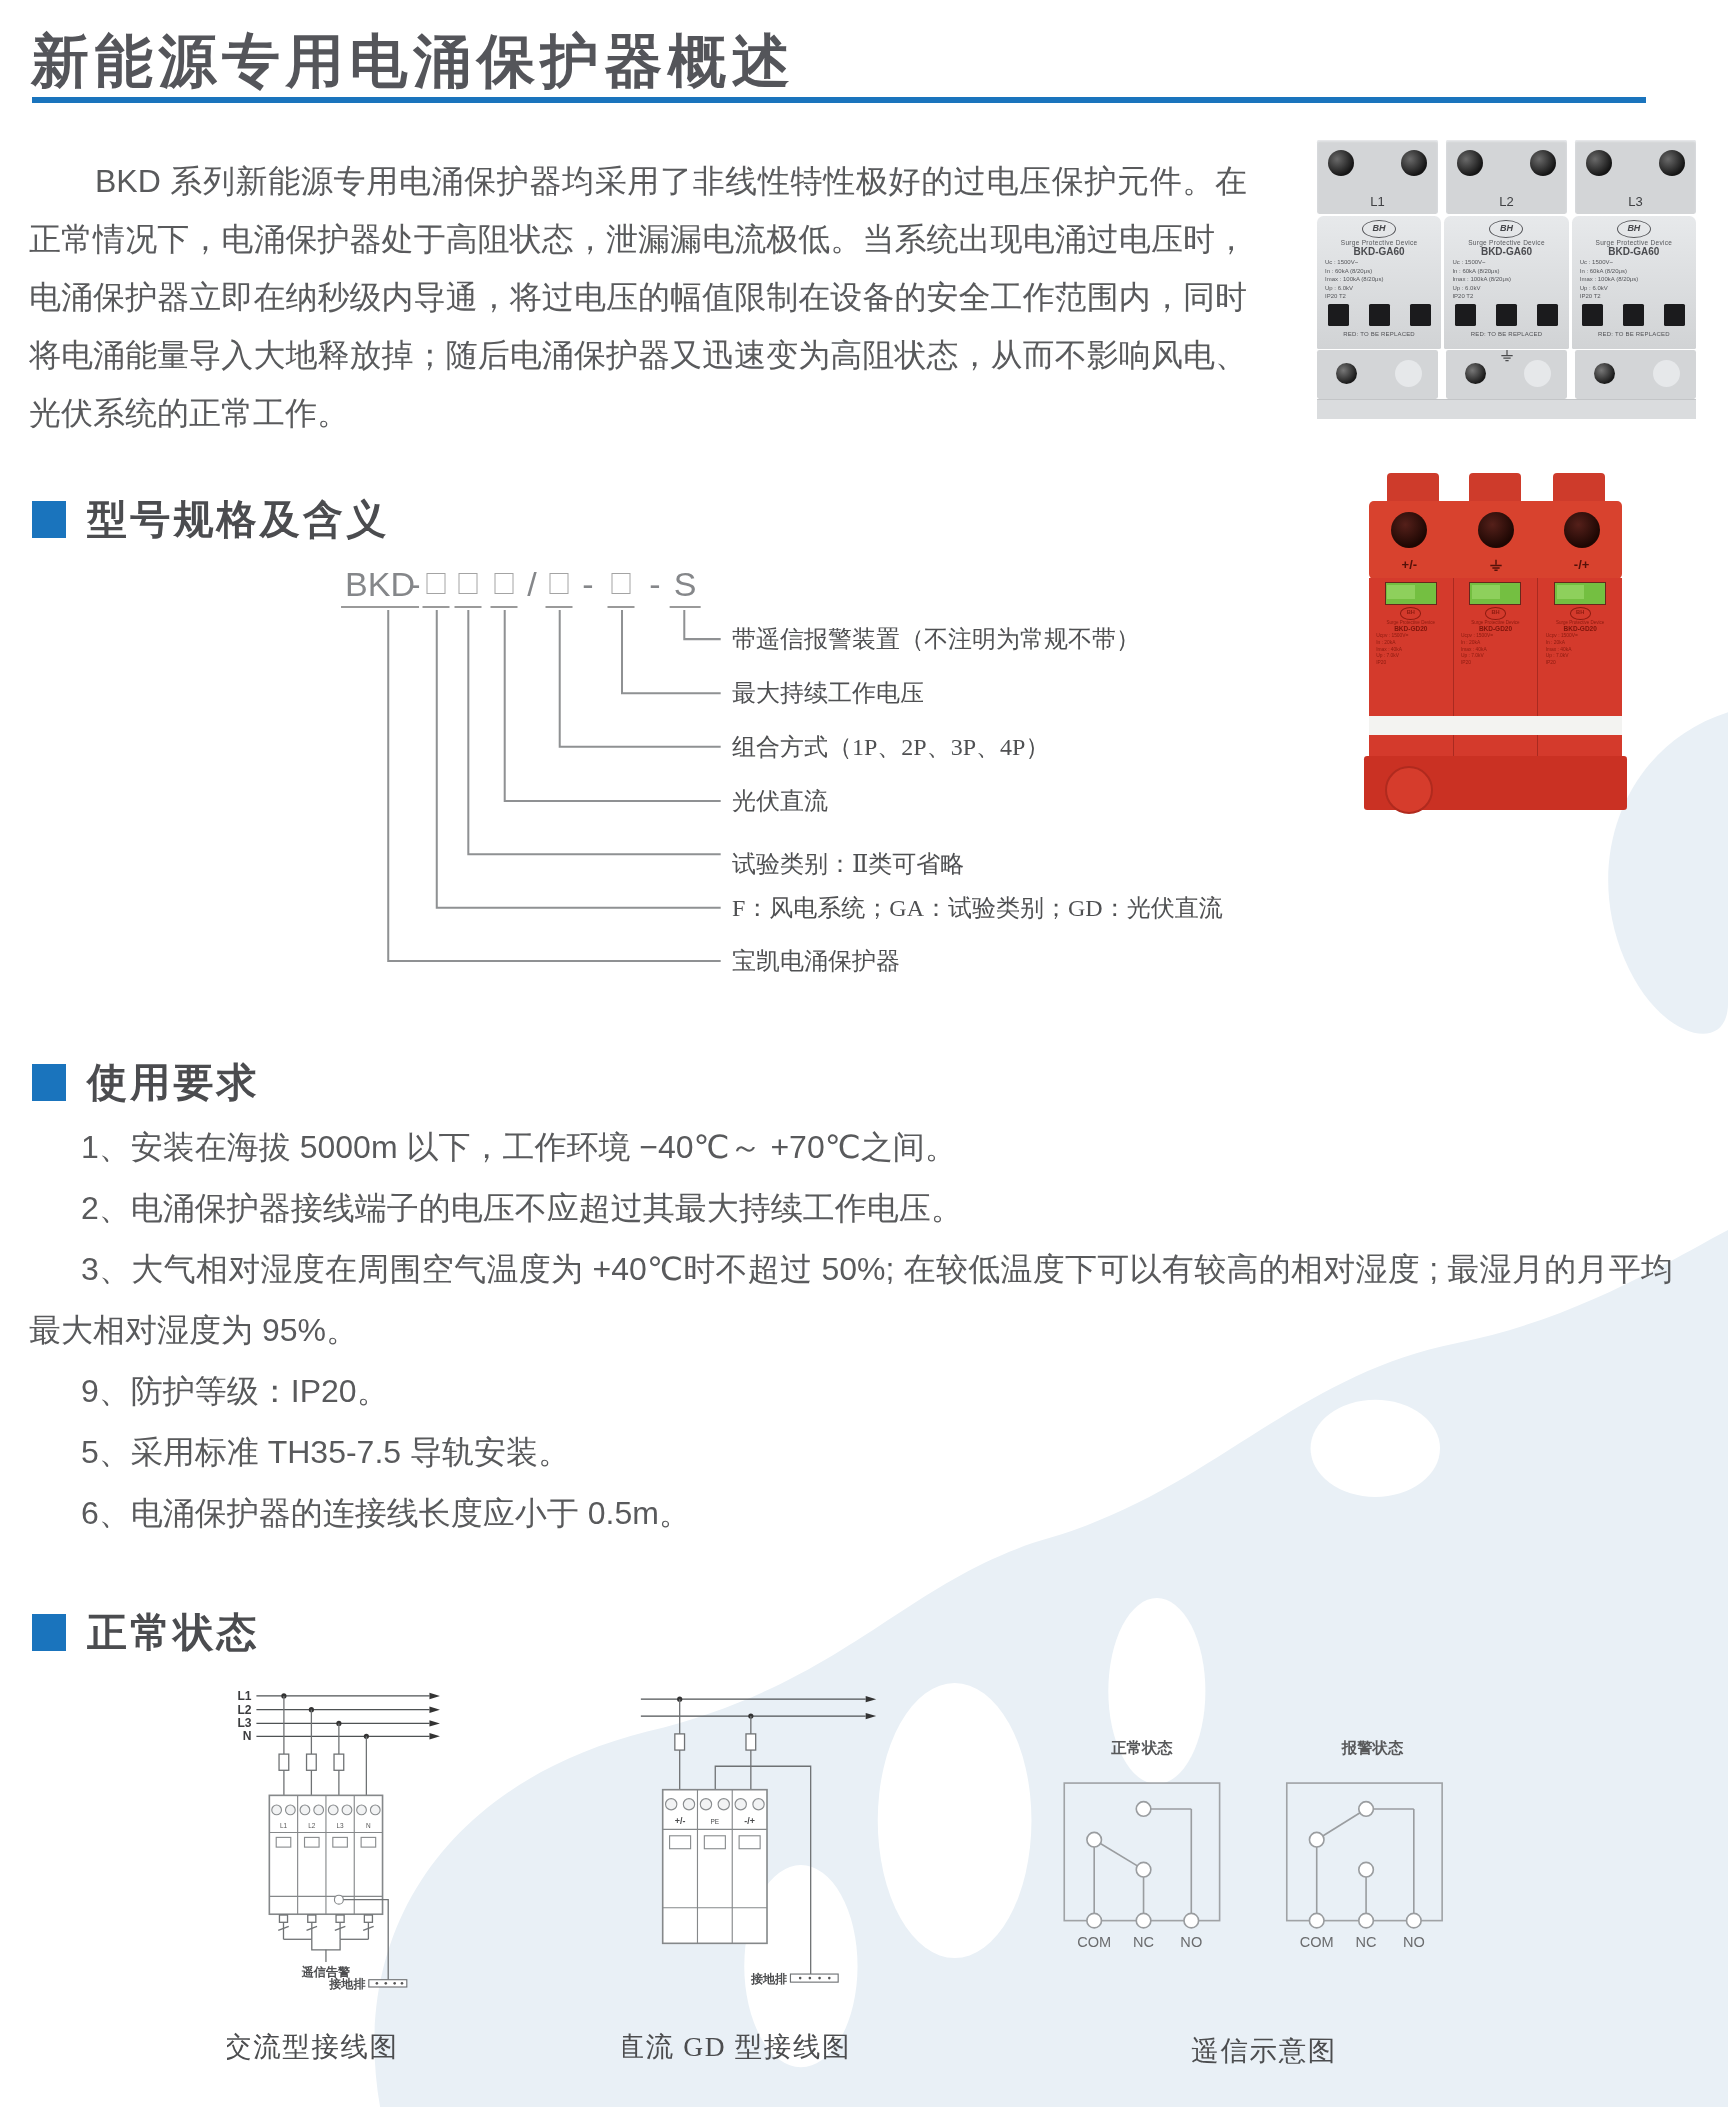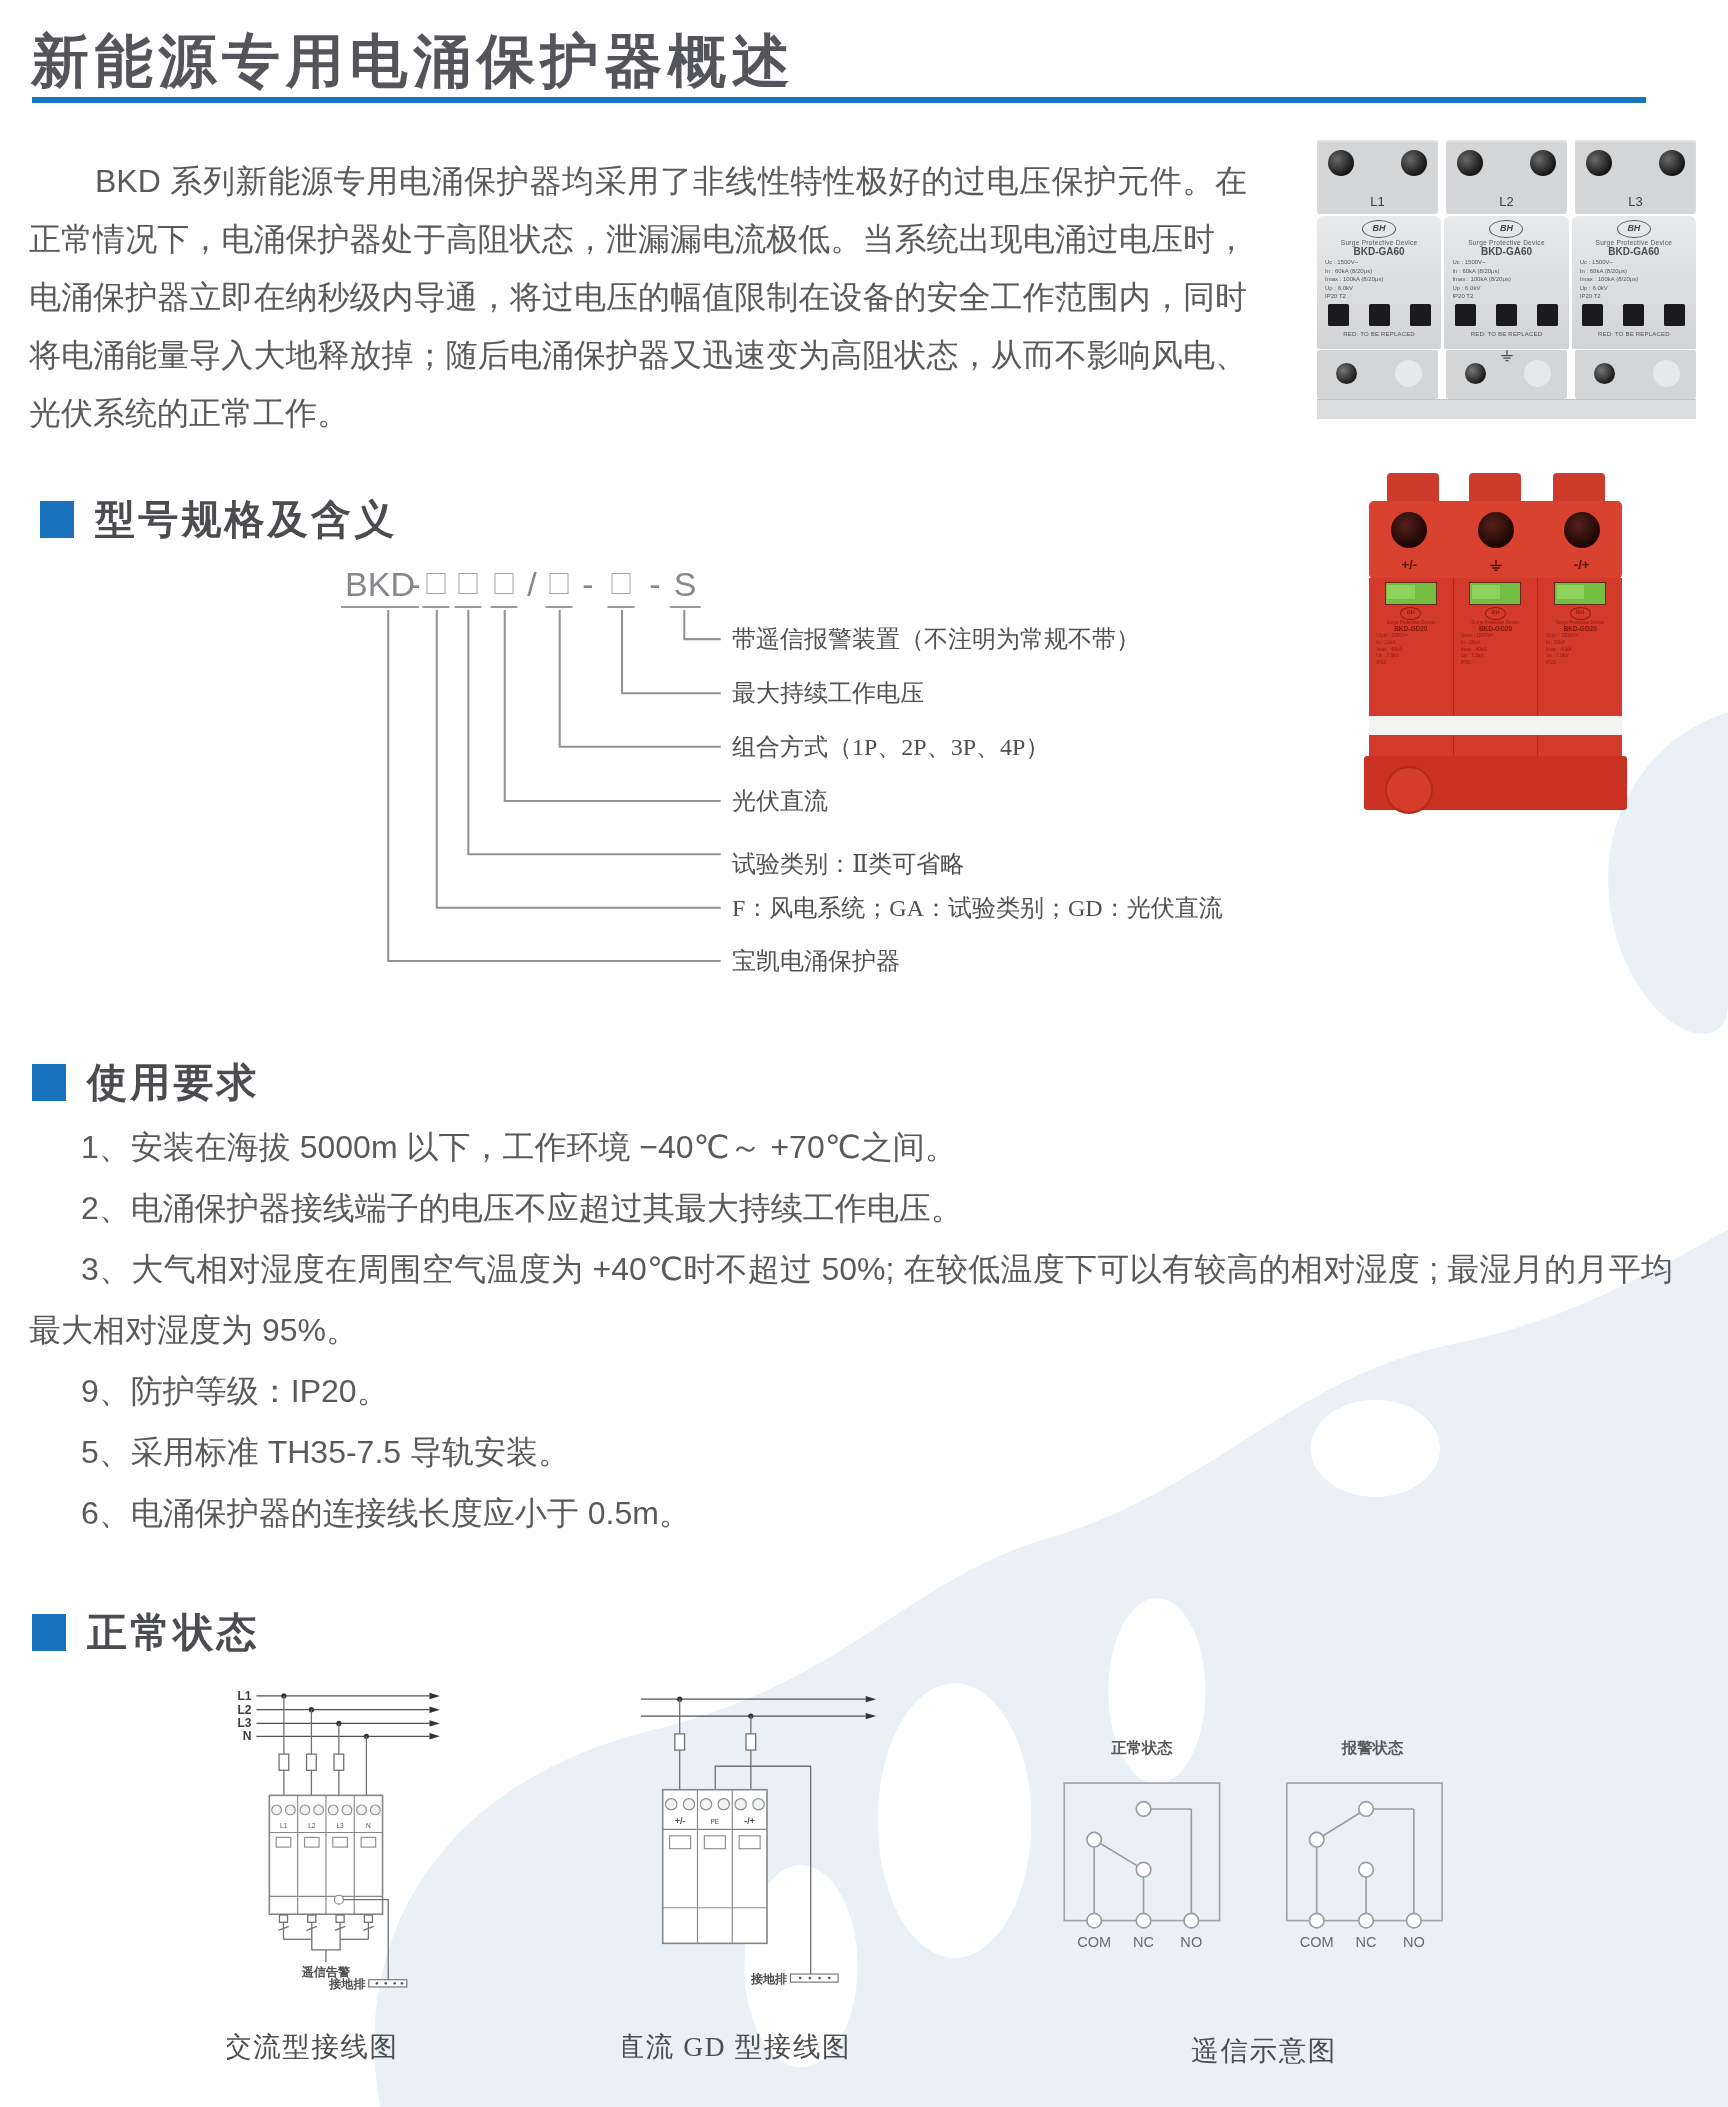--- a/index.html
+++ b/index.html
@@ -189,21 +189,21 @@
         <span class="wp-bhole"></span>
       </div>
       <div class="wp-bblock">
         <span class="wp-bscrew"></span>
         <span class="wp-bhole"></span>
       </div>
     </div>
     <div class="wp-rail"></div>
   </div>
 
-  <div class="abs sec-head" style="left:40px;top:492px;text-align:center;">
+  <div class="abs sec-head" style="left:32px;top:492px;text-align:center;">
     <div class="sec-square"></div>
     <div class="sec-title">型号规格及含义</div>
   </div>
 
   <div class="abs red-photo">
     <span class="rp-tab" style="left:22.7px;"></span>
     <span class="rp-tab" style="left:105px;"></span>
     <span class="rp-tab" style="left:189px;"></span>
     <div class="rp-term">
       <span class="rp-hole" style="left:16%;"></span>

